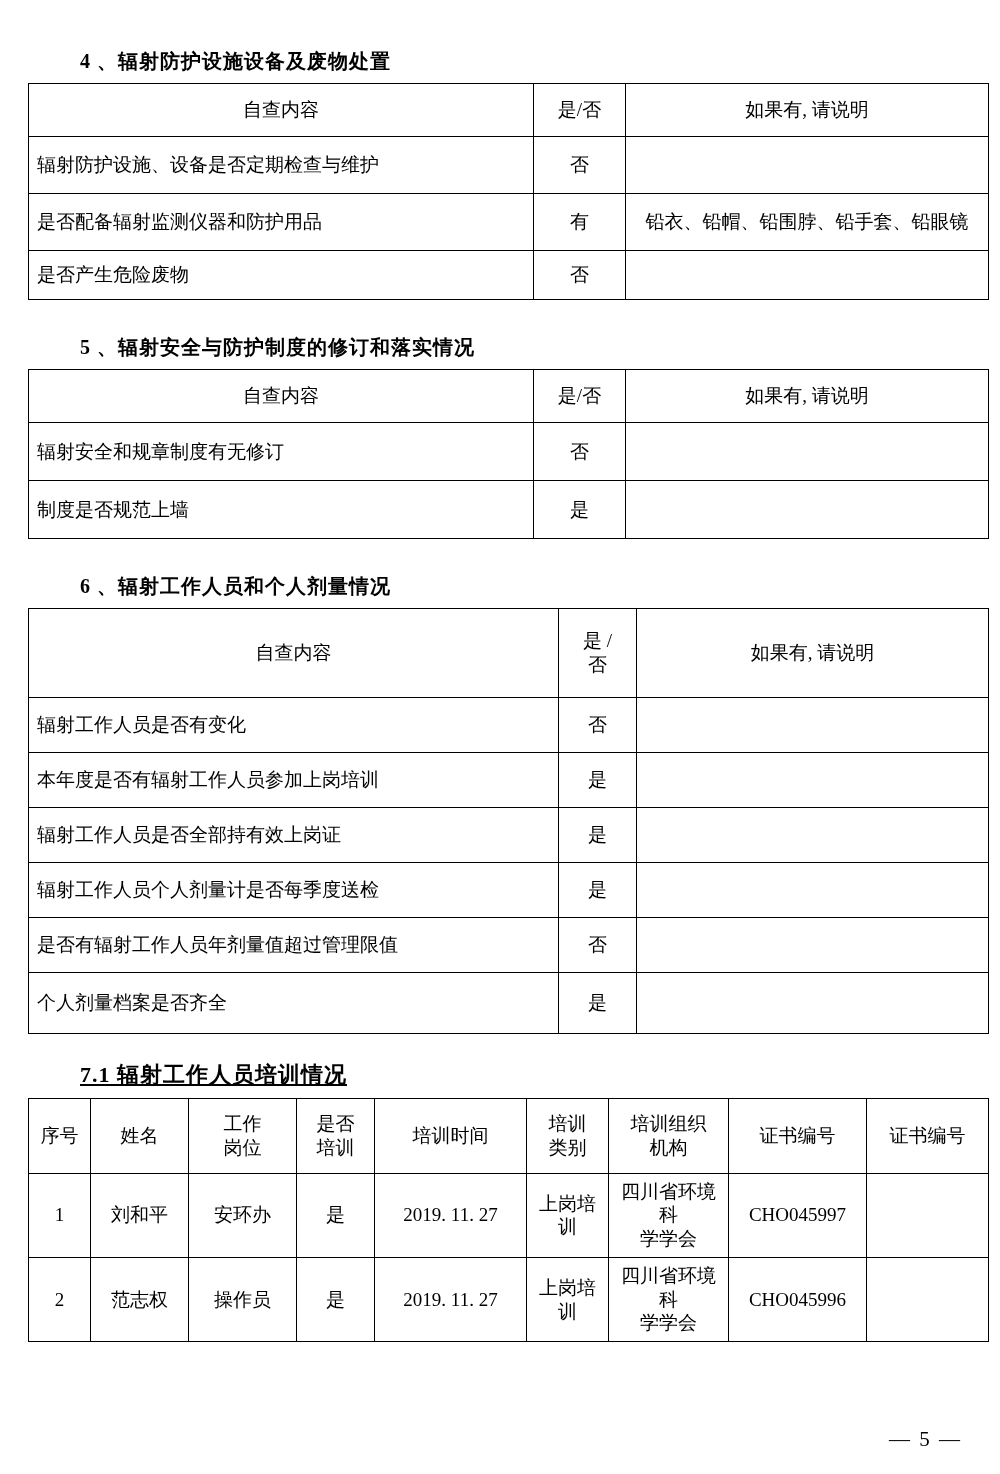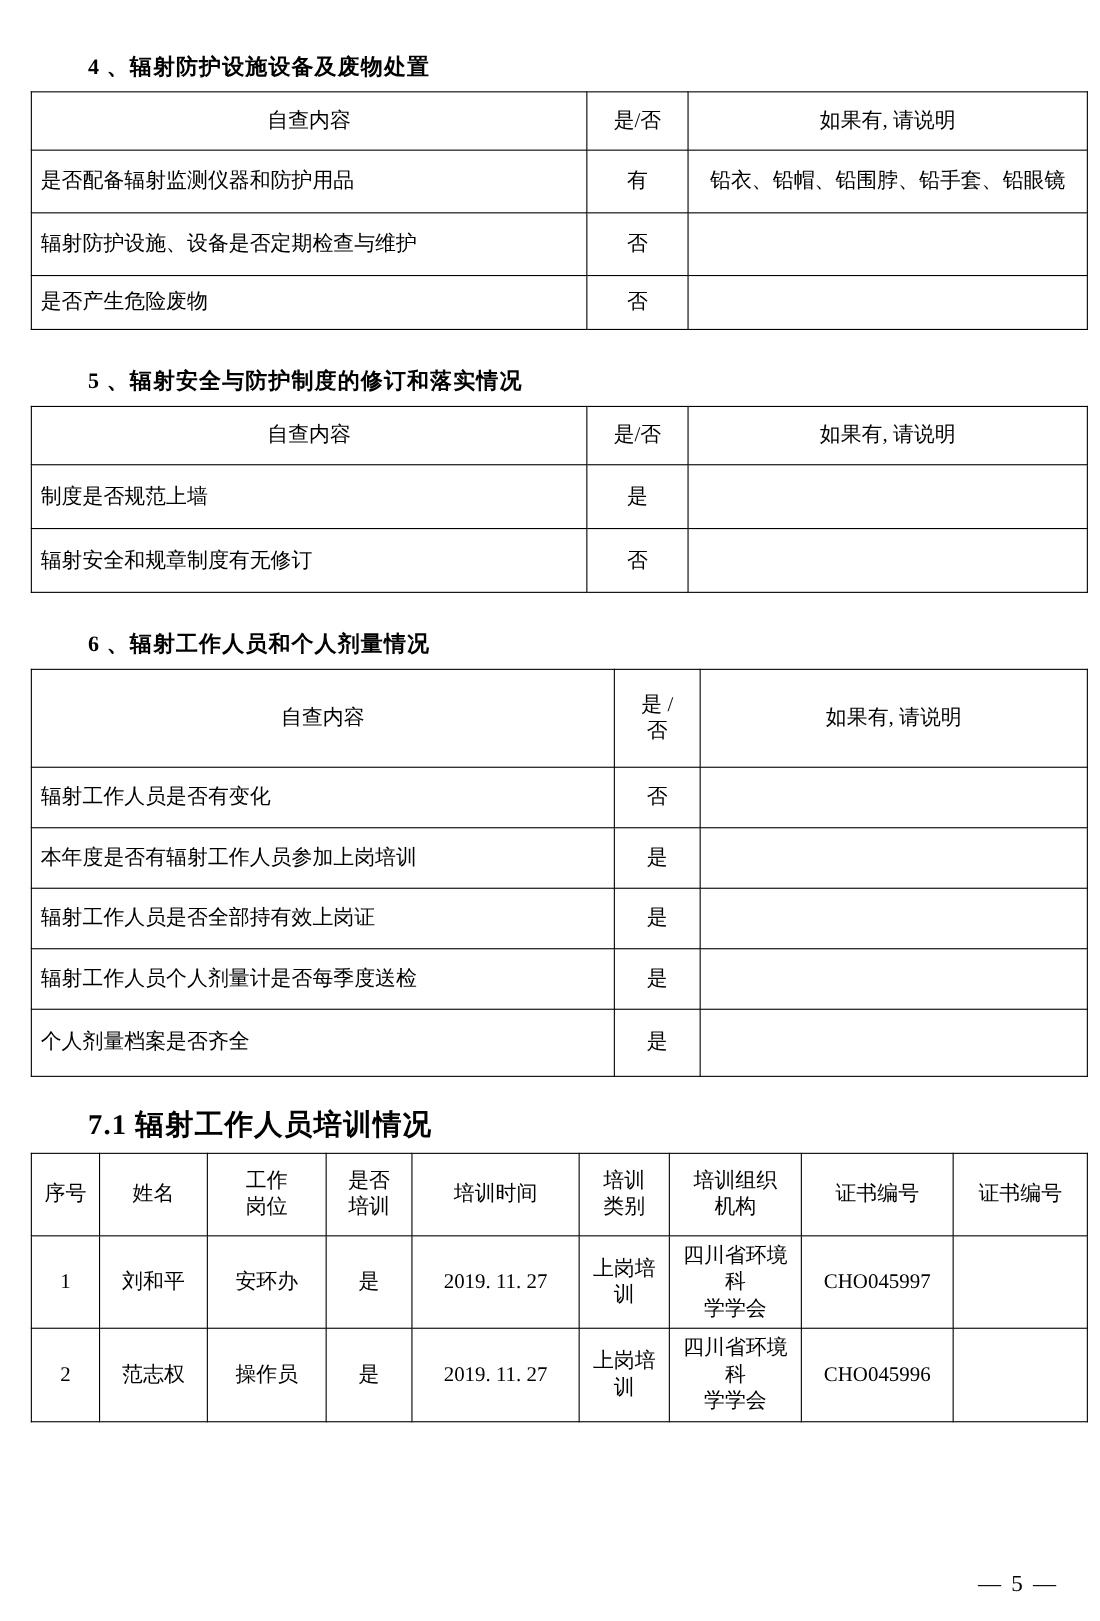--- a/index.html
+++ b/index.html
@@ -24,21 +24,22 @@
   }
   .section-heading {
     font-family: "Liberation Serif", "DejaVu Serif", serif;
     font-size: 20px;
     font-weight: bold;
     letter-spacing: 1px;
     margin: 0 0 8px 52px;
     line-height: 1.35;
   }
   .section-heading.h7 {
-    font-size: 26px;
+    font-size: 22px;
+    text-decoration: underline;
   }
   .gap-lg { height: 34px; }
   .gap-md { height: 26px; }
 
   table.doc {
     border-collapse: collapse;
     width: 960px;
     margin: 0 auto;
     table-layout: fixed;
   }
@@ -145,28 +146,28 @@
         <col class="c2">
         <col class="c3">
       </colgroup>
     <tbody>
       <tr class="r-head">
         <td class="hdr">自查内容</td>
         <td class="hdr">是/否</td>
         <td class="hdr">如果有, 请说明</td>
       </tr>
       <tr class="r-body">
+        <td class="cell-left">辐射防护设施、设备是否定期检查与维护</td>
+        <td class="cell-center bold">否</td>
+        <td class="cell-center"></td>
+      </tr>
+      <tr class="r-body">
         <td class="cell-left">是否配备辐射监测仪器和防护用品</td>
         <td class="cell-center bold">有</td>
         <td class="cell-center">铅衣、铅帽、铅围脖、铅手套、铅眼镜</td>
-      </tr>
-      <tr class="r-body">
-        <td class="cell-left">辐射防护设施、设备是否定期检查与维护</td>
-        <td class="cell-center bold">否</td>
-        <td class="cell-center"></td>
       </tr>
       <tr class="r-body-short">
         <td class="cell-left">是否产生危险废物</td>
         <td class="cell-center">否</td>
         <td class="cell-center"></td>
       </tr>
     </tbody>
   </table>
 
   <div class="gap-lg"></div>
@@ -178,27 +179,27 @@
         <col class="c2">
         <col class="c3">
       </colgroup>
     <tbody>
       <tr class="r-head">
         <td class="hdr">自查内容</td>
         <td class="hdr">是/否</td>
         <td class="hdr">如果有, 请说明</td>
       </tr>
       <tr class="r-body">
+        <td class="cell-left">辐射安全和规章制度有无修订</td>
+        <td class="cell-center bold">否</td>
+        <td class="cell-center"></td>
+      </tr>
+      <tr class="r-body">
         <td class="cell-left">制度是否规范上墙</td>
         <td class="cell-center bold">是</td>
-        <td class="cell-center"></td>
-      </tr>
-      <tr class="r-body">
-        <td class="cell-left">辐射安全和规章制度有无修订</td>
-        <td class="cell-center bold">否</td>
         <td class="cell-center"></td>
       </tr>
     </tbody>
   </table>
 
   <div class="gap-lg"></div>
 
   <div class="section-heading">6 、辐射工作人员和个人剂量情况</div>
   <table class="doc t6">
     <colgroup>
@@ -226,20 +227,25 @@
         <td class="cell-center"></td>
       </tr>
       <tr class="r-body">
         <td class="cell-left">辐射工作人员是否全部持有效上岗证</td>
         <td class="cell-center">是</td>
         <td class="cell-center"></td>
       </tr>
       <tr class="r-body">
         <td class="cell-left">辐射工作人员个人剂量计是否每季度送检</td>
         <td class="cell-center">是</td>
+        <td class="cell-center"></td>
+      </tr>
+      <tr class="r-body">
+        <td class="cell-left">是否有辐射工作人员年剂量值超过管理限值</td>
+        <td class="cell-center">否</td>
         <td class="cell-center"></td>
       </tr>
       <tr class="r-body-tall">
         <td class="cell-left">个人剂量档案是否齐全</td>
         <td class="cell-center">是</td>
         <td class="cell-center"></td>
       </tr>
     </tbody>
   </table>
 

